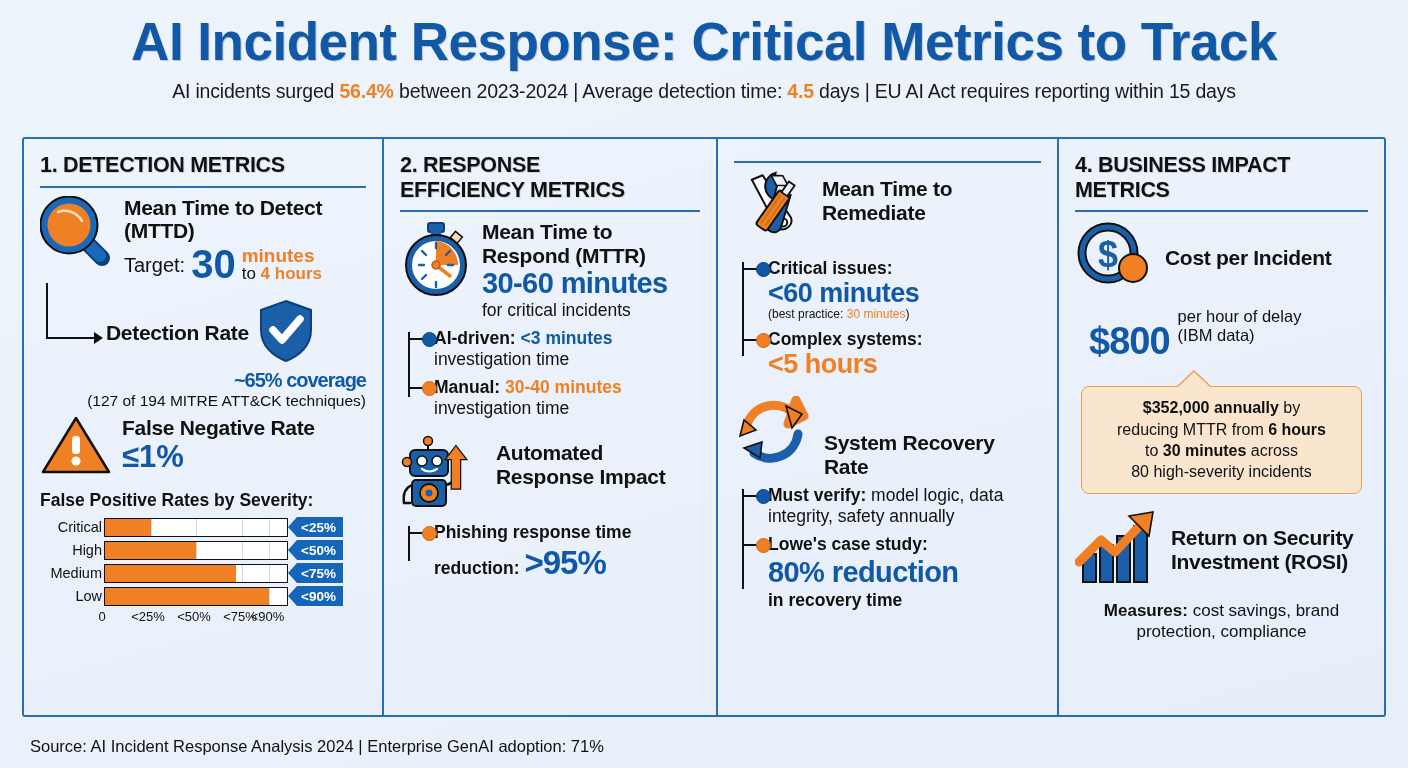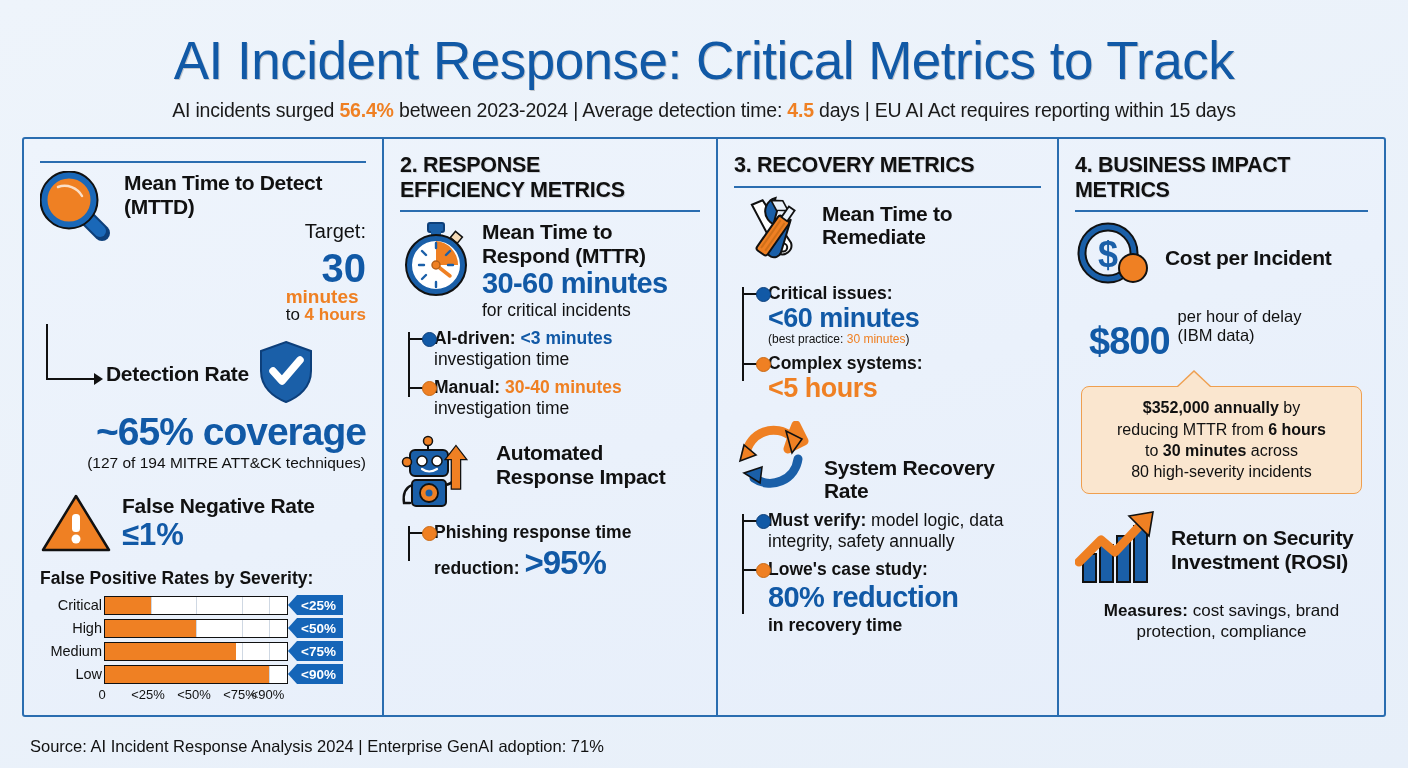--- a/index.html
+++ b/index.html
@@ -9,25 +9,24 @@
     font-family:"Liberation Sans", sans-serif;
     overflow:hidden;
     color:#111;
   }
   .page{position:relative;width:1408px;height:768px;box-sizing:border-box;
         background:linear-gradient(160deg,#eef4fb 0%,#e7eff9 100%);}
 
   
   .header{padding:14px 30px 0 30px;}
   .title{
-    font-size:53px;font-weight:normal;color:#1159a6;letter-spacing:-0.5px;
+    font-size:53px;font-weight:bold;color:#1159a6;letter-spacing:-0.5px;
     text-align:center;line-height:1.05;
     text-shadow:1px 1px 0 rgba(0,0,0,.18);
     white-space:nowrap;
-    margin-top:19px;
   }
   .subtitle{
     text-align:center;font-size:19.5px;color:#1a1a1a;margin-top:10px;
     white-space:nowrap;letter-spacing:-0.2px;
   }
   .sub-hl{color:#ef8023;font-weight:bold;}
 
   
   .panel{
     position:absolute;left:22px;top:137px;width:1364px;height:580px;
@@ -65,29 +64,29 @@
                background:#1159a6;border:1px solid #0d3f7a;}
   .tnode.o:after{background:#ef8023;border-color:#c96a15;}
 
   .arrowline{position:relative;height:62px;margin-left:6px;}
   .arrowline .v{position:absolute;left:0;top:0;width:2px;height:56px;background:#111;}
   .arrowline .h{position:absolute;left:0;top:54px;width:52px;height:2px;background:#111;}
   .arrowline .tip{position:absolute;left:48px;top:49px;width:0;height:0;
                   border-top:6px solid transparent;border-bottom:6px solid transparent;border-left:9px solid #111;}
 
   
-  .target-line{display:flex;align-items:flex-end;margin-top:2px;flex-direction:column;}
+  .target-line{display:flex;align-items:flex-end;gap:6px;margin-top:2px;}
   .t-label{font-size:20px;padding-bottom:6px;}
   .t-num{font-size:40px;font-weight:bold;color:#1159a6;line-height:.95;}
   .t-units{line-height:1.02;}
   .t-u1{font-size:19px;font-weight:bold;color:#ef8023;}
   .t-u2{font-size:17px;}
   .t-u2 b{color:#ef8023;}
 
-  .cov{font-size:39px;font-weight:bold;color:#1159a6;letter-spacing:-1px;margin-top:2px;}
+  .cov{font-size:20px;font-weight:bold;color:#1159a6;letter-spacing:-1px;margin-top:2px;}
   .cov-sub{font-size:15.5px;margin-top:0px;}
 
   .fnr-val{font-size:31px;font-weight:bold;color:#1159a6;line-height:1;margin-top:2px;}
 
   .fp-head{font-size:17.5px;font-weight:bold;margin-top:10px;}
   .chart{margin-top:6px;position:relative;}
   .bar-row{display:flex;align-items:center;height:21px;margin-bottom:2px;}
   .bar-cat{width:62px;text-align:right;font-size:14.5px;padding-right:2px;}
   .bar-track{position:relative;width:184px;height:19px;background:#fff;border:1.6px solid #111;box-sizing:border-box;}
   .bar-fill{position:absolute;left:0;top:0;bottom:0;background:#ef8023;}
@@ -136,20 +135,21 @@
 <div class="page">
 
   <div class="header">
     <div class="title">AI Incident Response: Critical Metrics to Track</div>
     <div class="subtitle"><span>AI incidents surged </span><span class="sub-hl">56.4%</span><span> between 2023-2024 | Average detection time: </span><span class="sub-hl">4.5</span><span> days | EU AI Act requires reporting within 15 days</span></div>
   </div>
 
   <div class="panel">
 
     <div class="col c1">
+      <div class="sec-title">1. DETECTION METRICS</div>
       <div class="sec-rule"></div>
 
       <div class="metric">
         <div class="mrow">
           <span class="icon">
             <svg width="74" height="72" viewBox="0 0 74 72">
               <line x1="44" y1="44" x2="62" y2="62" stroke="#0d3f7a" stroke-width="16" stroke-linecap="round"></line>
               <line x1="44" y1="44" x2="60" y2="60" stroke="#1a68b8" stroke-width="12" stroke-linecap="round"></line>
               <circle cx="29" cy="29" r="25" fill="#ef8023" stroke="#111" stroke-width="2"></circle>
               <circle cx="29" cy="29" r="25" fill="none" stroke="#1a68b8" stroke-width="7"></circle>
@@ -184,21 +184,21 @@
             <svg width="58" height="64" viewBox="0 0 58 64">
               <path d="M29 2 L54 11 V31 C54 47 42 57 29 62 C16 57 4 47 4 31 V11 Z" fill="#1a5fa8" stroke="#0d3f7a" stroke-width="2"></path>
               <path d="M16 31 L25 41 L43 20" fill="none" stroke="#fff" stroke-width="7.5" stroke-linecap="round" stroke-linejoin="round"></path>
             </svg>
           </span>
         </div>
         <div class="cov" style="margin-left:-66px;">~65% coverage</div>
         <div class="cov-sub" style="margin-left:-66px;">(127 of 194 MITRE ATT&amp;CK techniques)</div>
       </div>
 
-      <div class="metric" style="margin-top:20px;">
+      <div class="metric" style="margin-top:4px;">
         <div class="mrow">
           <span class="icon">
             <svg width="72" height="62" viewBox="0 0 72 62">
               <path d="M36 4 L69 58 H3 Z" fill="#ef8023" stroke="#111" stroke-width="2.5" stroke-linejoin="round"></path>
               <rect x="32" y="22" width="8" height="18" rx="3.5" fill="#fff"></rect>
               <circle cx="36" cy="47" r="4.5" fill="#fff"></circle>
             </svg>
           </span>
           <div style="padding-top:2px;">
             <div class="mtitle">False Negative Rate</div>
@@ -344,21 +344,20 @@
       <div class="tree">
         <div class="tnode o">
           <span class="bold">Phishing response time</span>
           <div><span class="bold">reduction:</span>
           <span class="big95">&gt;95%</span></div>
         </div>
       </div>
     </div>
 
     <div class="col c3">
-      <div class="sec-title">3. RECOVERY METRICS</div>
       <div class="sec-rule"></div>
 
       <div class="metric">
         <div class="mrow">
           <span class="icon">
             <svg width="78" height="76" viewBox="0 0 78 76">
               <g transform="rotate(8 39 38)">
                 <path d="M14 12 L24 6 L58 44 A9 9 0 0 1 46 56 Z" fill="#fff" stroke="#111" stroke-width="2"></path>
                 <circle cx="51" cy="50" r="4" fill="#fff" stroke="#111" stroke-width="2"></circle>
               </g>

